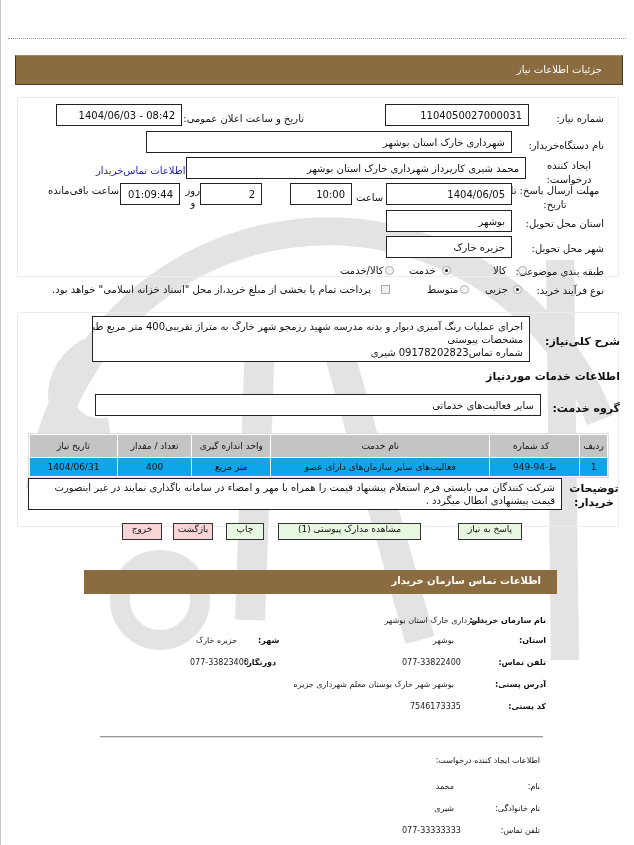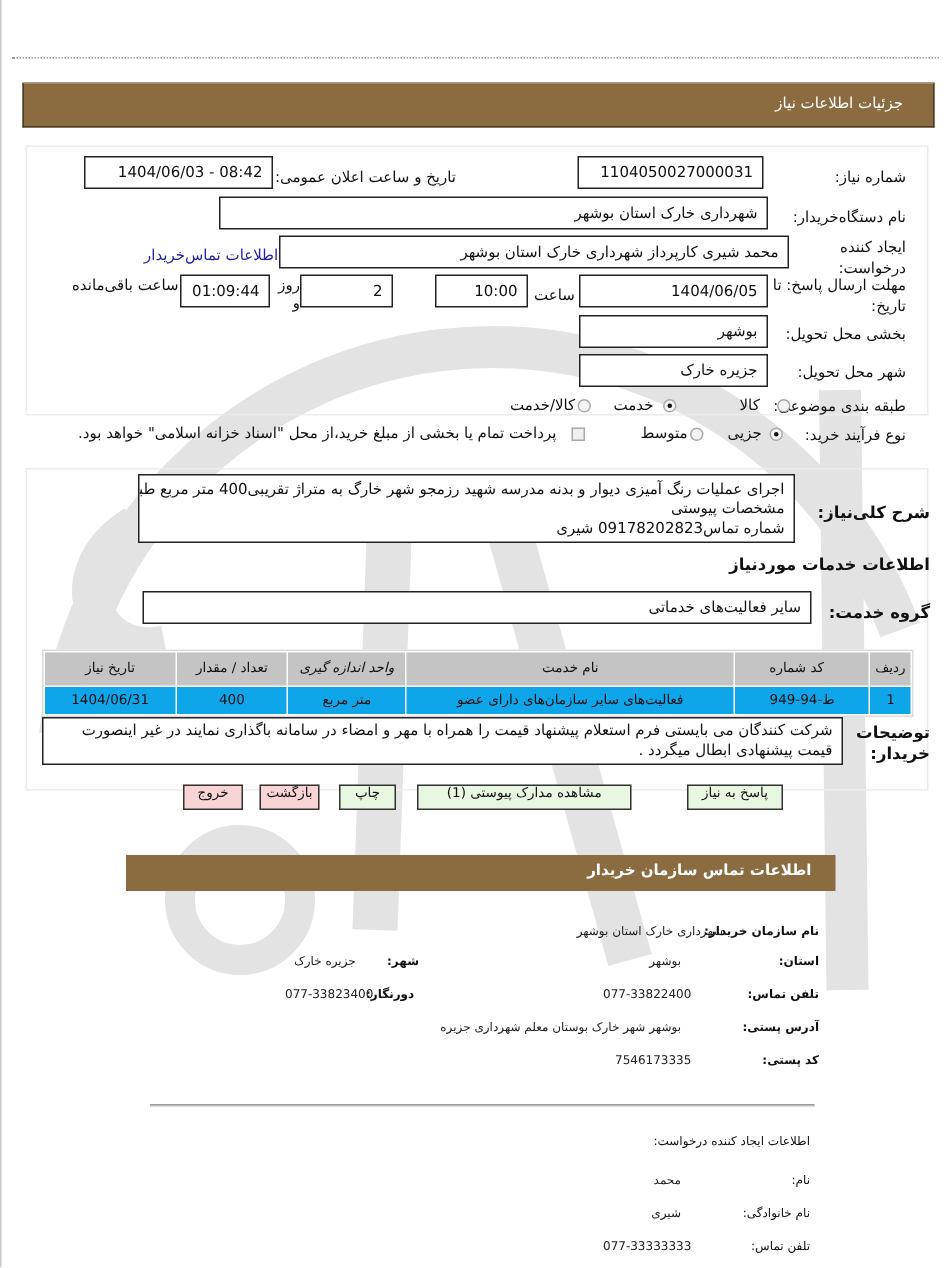--- a/index.html
+++ b/index.html
@@ -11,21 +11,21 @@
     .watermark { position: absolute; left: 0; top: 200px; width: 634px; height: 500px; pointer-events: none; opacity: 0.16; }
 
     .title-bar { position: absolute; left: 15px; top: 55px; width: 608px; height: 30px; background: #8b6b40;
       border: 1px solid #4a3a22; border-top-color: #9a8a70; direction: rtl; }
     .title-bar span { position: absolute; right: 20px; top: 8px; color: #fff; font-size: 10px; }
 
     .panel { position: absolute; left: 17px; width: 602px; border: 1px solid #ececec; background: transparent; }
     .p1 { top: 97px; height: 180px; }
     .p2 { top: 312px; height: 215px; }
 
-    .lbl { position: absolute; direction: rtl; text-align: right; font-size: 10px; color: #111; white-space: nowrap; }
+    .lbl { position: absolute; direction: rtl; text-align: center; font-size: 10px; color: #111; white-space: nowrap; }
     .box { position: absolute; border: 1px solid #222; background: #fff; direction: rtl; font-size: 10px;
       padding: 0 6px; display: flex; align-items: center; overflow: hidden; white-space: nowrap; }
     .box.ltr { direction: ltr; justify-content: flex-end; }
     .link { position: absolute; color: #2222aa; font-size: 10px; direction: rtl; white-space: nowrap; cursor: pointer; }
 
     .radio { position: absolute; width: 9px; height: 9px; border-radius: 50%; border: 1px solid #aaa; background: #f4f4f4; }
     .radio.on::after { content: ""; position: absolute; left: 2px; top: 2px; width: 3px; height: 3px; border-radius: 50%; background: #111; }
     .check { position: absolute; width: 9px; height: 9px; border: 1px solid #aaa; background: #f0f0f0; }
 
     .bold { font-weight: bold; }
@@ -65,21 +65,21 @@
   <circle cx="160" cy="400" r="40" stroke="#555" stroke-width="20" fill="none"></circle>
 </svg>
 
 <div class="title-bar">
   <span>جزئیات اطلاعات نیاز</span>
 </div>
 
 <div class="panel p1"></div>
 
 <span class="lbl" style="right:30px; top:113px;">شماره نیاز:</span>
-<div class="box ltr" style="left:385px; top:104px; width:124px; height:22px;">
+<div class="box ltr" style="left:385px; top:104px; width:144px; height:22px;">
     <span>1104050027000031</span>
   </div>
 <span class="lbl" style="right:330px; top:113px;">تاریخ و ساعت اعلان عمومی:</span>
 <div class="box ltr" style="left:56px; top:104px; width:126px; height:22px;">
     <span>1404/06/03 - 08:42</span>
   </div>
 
 <span class="lbl" style="right:30px; top:140px;">نام دستگاه‌خریدار:</span>
 <div class="box" style="left:146px; top:131px; width:366px; height:22px;">
     <span>شهرداری خارک استان بوشهر</span>
@@ -101,21 +101,21 @@
   </div>
 <div class="box ltr" style="left:200px; top:183px; width:62px; height:22px;">
     <span>2</span>
   </div>
 <span class="lbl" style="left:186px; top:185px; width:14px; white-space:normal; line-height:12px;">روز و</span>
 <div class="box ltr" style="left:120px; top:183px; width:60px; height:22px;">
     <span>01:09:44</span>
   </div>
 <span class="lbl" style="left:48px; top:185px;">ساعت باقی‌مانده</span>
 
-<span class="lbl" style="right:30px; top:218px;">بخشی محل تحویل:</span>
+<span class="lbl" style="right:30px; top:218px;">استان محل تحویل:</span>
 <div class="box" style="left:386px; top:210px; width:126px; height:22px;">
     <span>بوشهر</span>
   </div>
 
 <span class="lbl" style="right:30px; top:243px;">شهر محل تحویل:</span>
 <div class="box" style="left:386px; top:236px; width:126px; height:22px;">
     <span>جزیره خارک</span>
   </div>
 
 <span class="lbl" style="right:30px; top:266px;">طبقه بندی موضوعی:</span>
@@ -149,21 +149,21 @@
 <div class="box" style="left:95px; top:394px; width:446px; height:22px;">
     <span>سایر فعالیت‌های خدماتی</span>
   </div>
 
 <table class="items">
   <thead>
     <tr>
       <th class="c-row">ردیف</th>
       <th class="c-code">کد شماره</th>
       <th style="width:196px;">نام خدمت</th>
-      <th style="width:70px;font-style:italic;">واحد اندازه گیری</th>
+      <th style="width:70px;">واحد اندازه گیری</th>
       <th style="width:66px;">تعداد / مقدار</th>
       <th style="width:78px;">تاریخ نیاز</th>
     </tr>
   </thead>
   <tbody>
     <tr>
       <td class="c-row">1</td>
       <td class="c-code" style="direction:ltr;">ط-94-949</td>
       <td>فعالیت‌های سایر سازمان‌های دارای عضو</td>
       <td>متر مربع</td>

